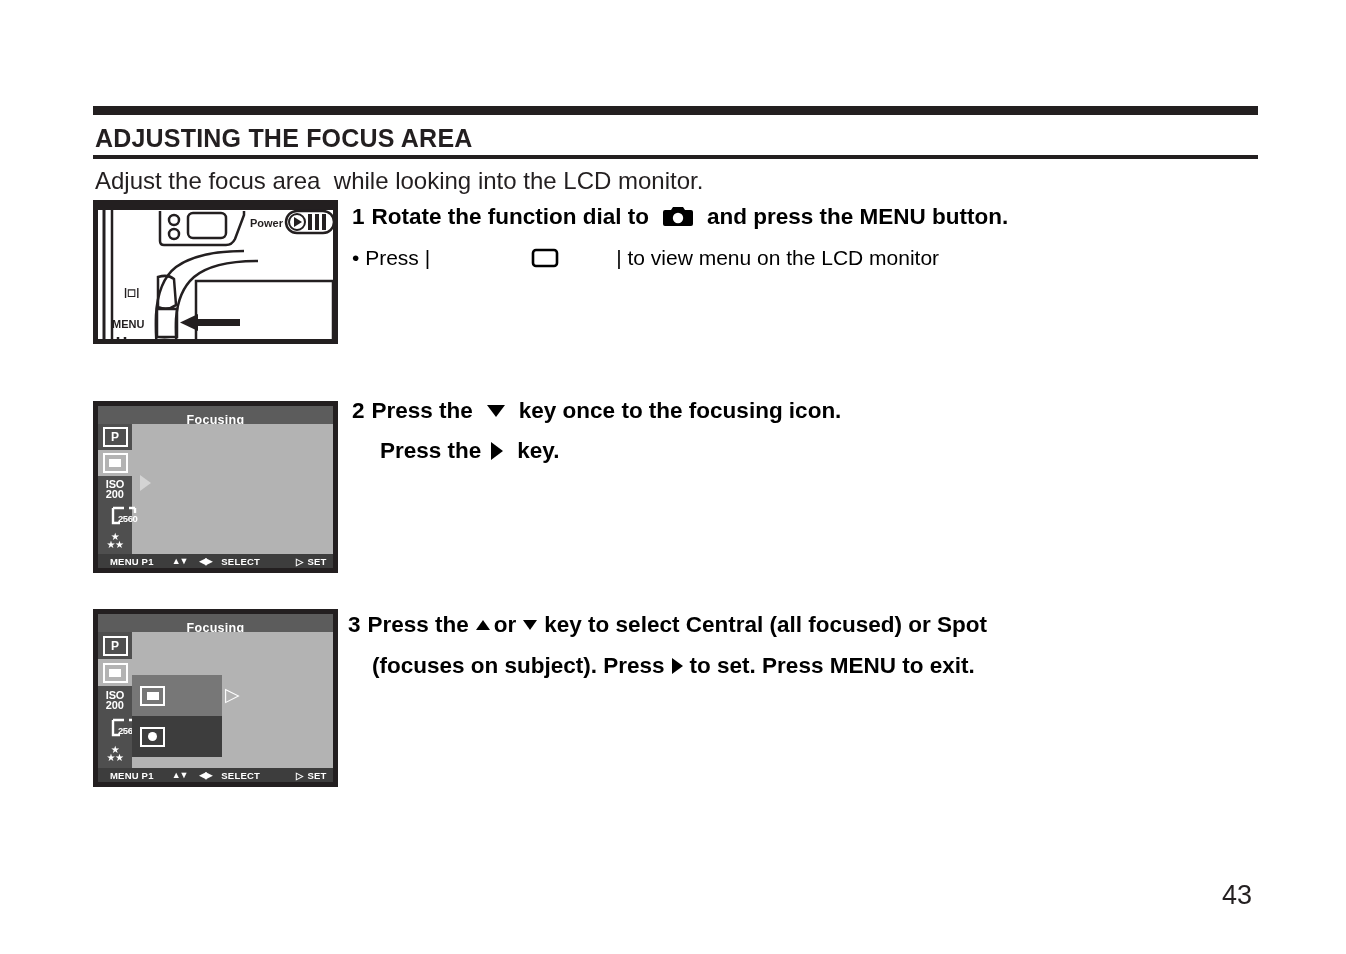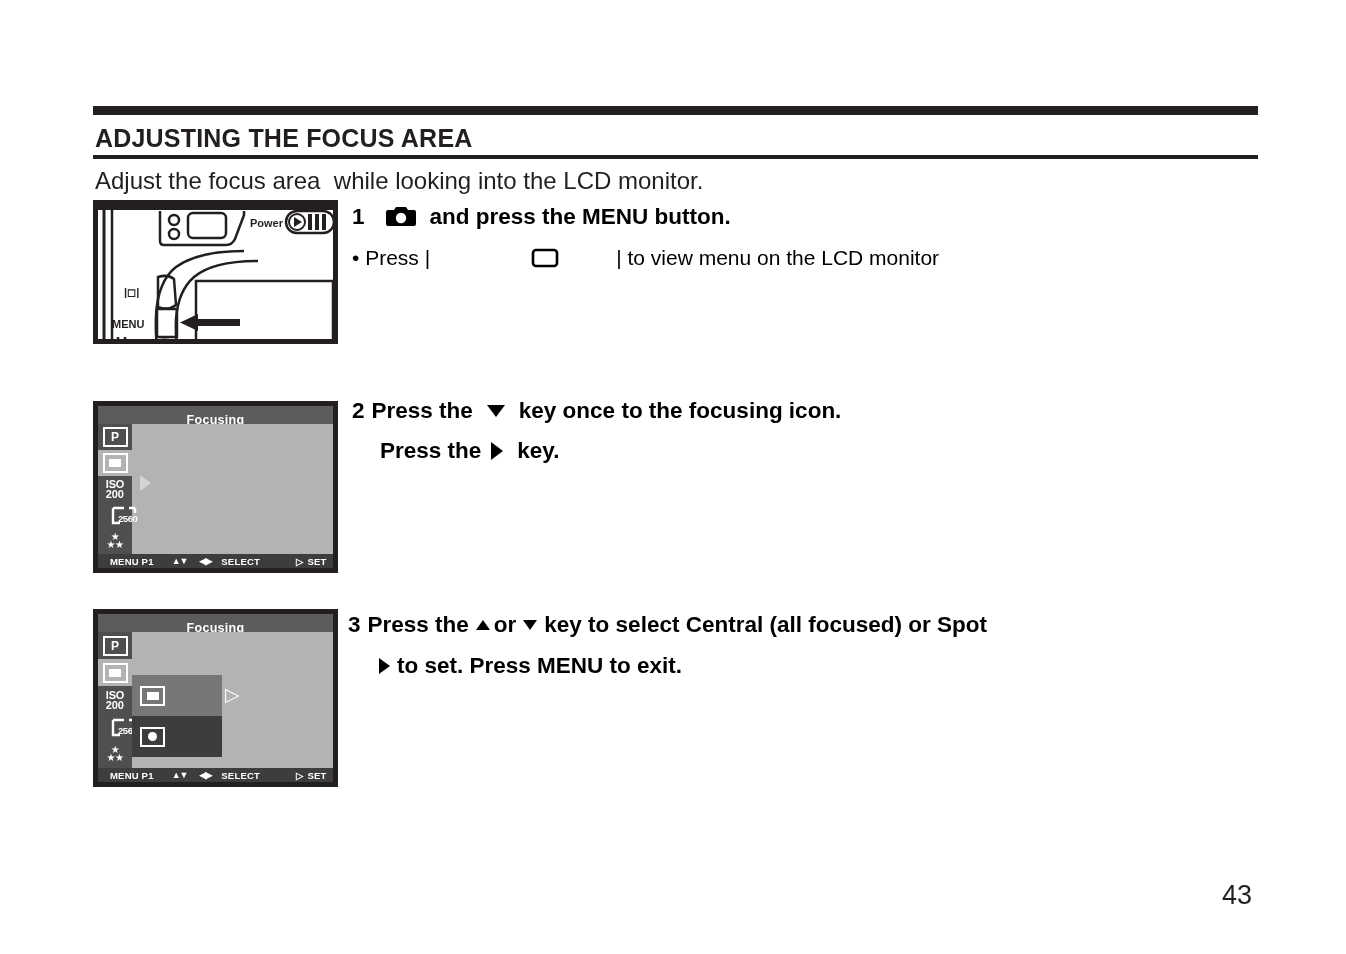--- a/index.html
+++ b/index.html
@@ -359,20 +359,21 @@
       <rect x="100" y="114" width="42" height="7" fill="#231f20"></rect>
       <path d="M 100 109 L 82 117.5 L 100 126 Z" fill="#231f20"></path>
     </g>
   </svg>
 </div>
 
 <div class="step" style="left:352px; top:206px;">
   <div class="step-line">
     <span class="step-num">1</span>
     <span class="sp7"></span>
+    <span>Rotate the function dial to</span>
     <span class="sp14"></span>
     <span class="cam-icon">
       <svg width="30" height="22" viewBox="0 0 30 22">
         <path d="M10 1 h10 l2 3 h6 a2 2 0 0 1 2 2 v12 a2 2 0 0 1 -2 2 h-26 a2 2 0 0 1 -2 -2 v-12 a2 2 0 0 1 2 -2 h6 z" fill="#000"></path>
         <circle cx="15" cy="12" r="5.2" fill="#fff"></circle>
       </svg>
     </span>
     <span class="sp14"></span>
     <span>and press the MENU button.</span>
   </div>
@@ -525,20 +526,21 @@
     <span class="sp7"></span>
     <span class="tri-up-sm"></span>
     <span class="sp4"></span>
     <span>or</span>
     <span class="sp7"></span>
     <span class="tri-down-sm"></span>
     <span class="sp7"></span>
     <span>key to select Central (all focused) or Spot</span>
   </div>
   <div class="step-line" style="margin-top:18px; margin-left:24px;">
+    <span>(focuses on subject). Press</span>
     <span class="sp7"></span>
     <span class="tri-right-sm"></span>
     <span class="sp7"></span>
     <span>to set.  Press MENU to exit.</span>
   </div>
 </div>
 
 <div class="page-number">43</div>
 
 </body></html>

